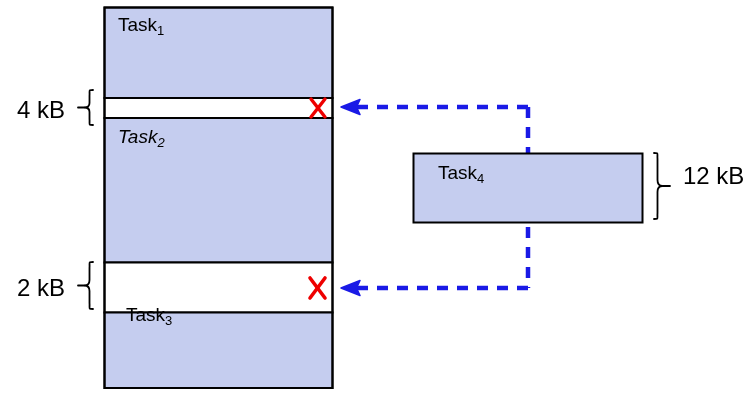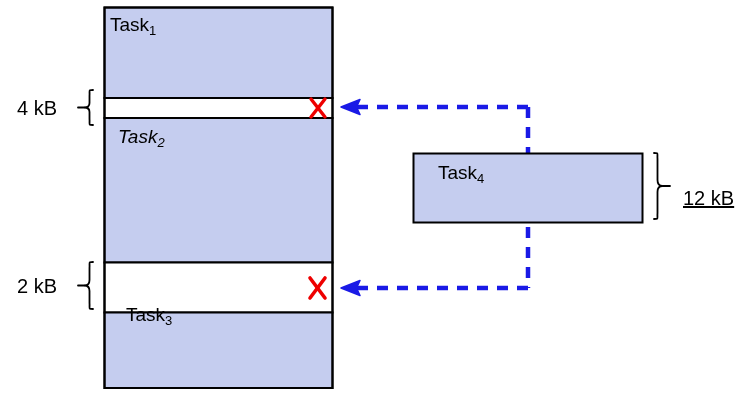--- a/index.html
+++ b/index.html
@@ -27,21 +27,21 @@
   .label {
     position: absolute;
     color: #000000;
     white-space: nowrap;
     line-height: 1;
   }
   .task-label {
     font-size: 19px;
   }
   .size-label {
-    font-size: 20px;
+    font-size: 24px;
   }
   .sub {
     font-size: 13px;
     vertical-align: baseline;
     position: relative;
     top: 4px;
   }
 </style>
 </head>
 <body>
@@ -119,35 +119,35 @@
       <line x1="325" y1="99" x2="311" y2="117"></line>
     </g>
 
     <g stroke="#ee0000" stroke-width="3.6" stroke-linecap="round">
       <line x1="310" y1="278" x2="325" y2="298"></line>
       <line x1="325" y1="278" x2="310" y2="298"></line>
     </g>
 
   </svg>
 
-  <div class="label task-label" style="left:110px; top:15px;">
+  <div class="label task-label" style="left:118px; top:15px;">
     <span>Task</span><span class="sub">1</span>
   </div>
 
   <div class="label task-label" style="left:118px; top:127px;font-style:italic;">
     <span>Task</span><span class="sub">2</span>
   </div>
 
   <div class="label task-label" style="left:118px; top:305px;margin-left:8px;">
     <span>Task</span><span class="sub">3</span>
   </div>
 
   <div class="label task-label" style="left:438px; top:163px;">
     <span>Task</span><span class="sub">4</span>
   </div>
 
   <div class="label size-label" style="left:17px; top:98px;">4 kB</div>
 
   <div class="label size-label" style="left:17px; top:276px;">2 kB</div>
 
-  <div class="label size-label" style="left:683px; top:188px;text-decoration:underline;">12 kB</div>
+  <div class="label size-label" style="left:683px; top:164px;">12 kB</div>
 
 </div>
 
 </body></html>

